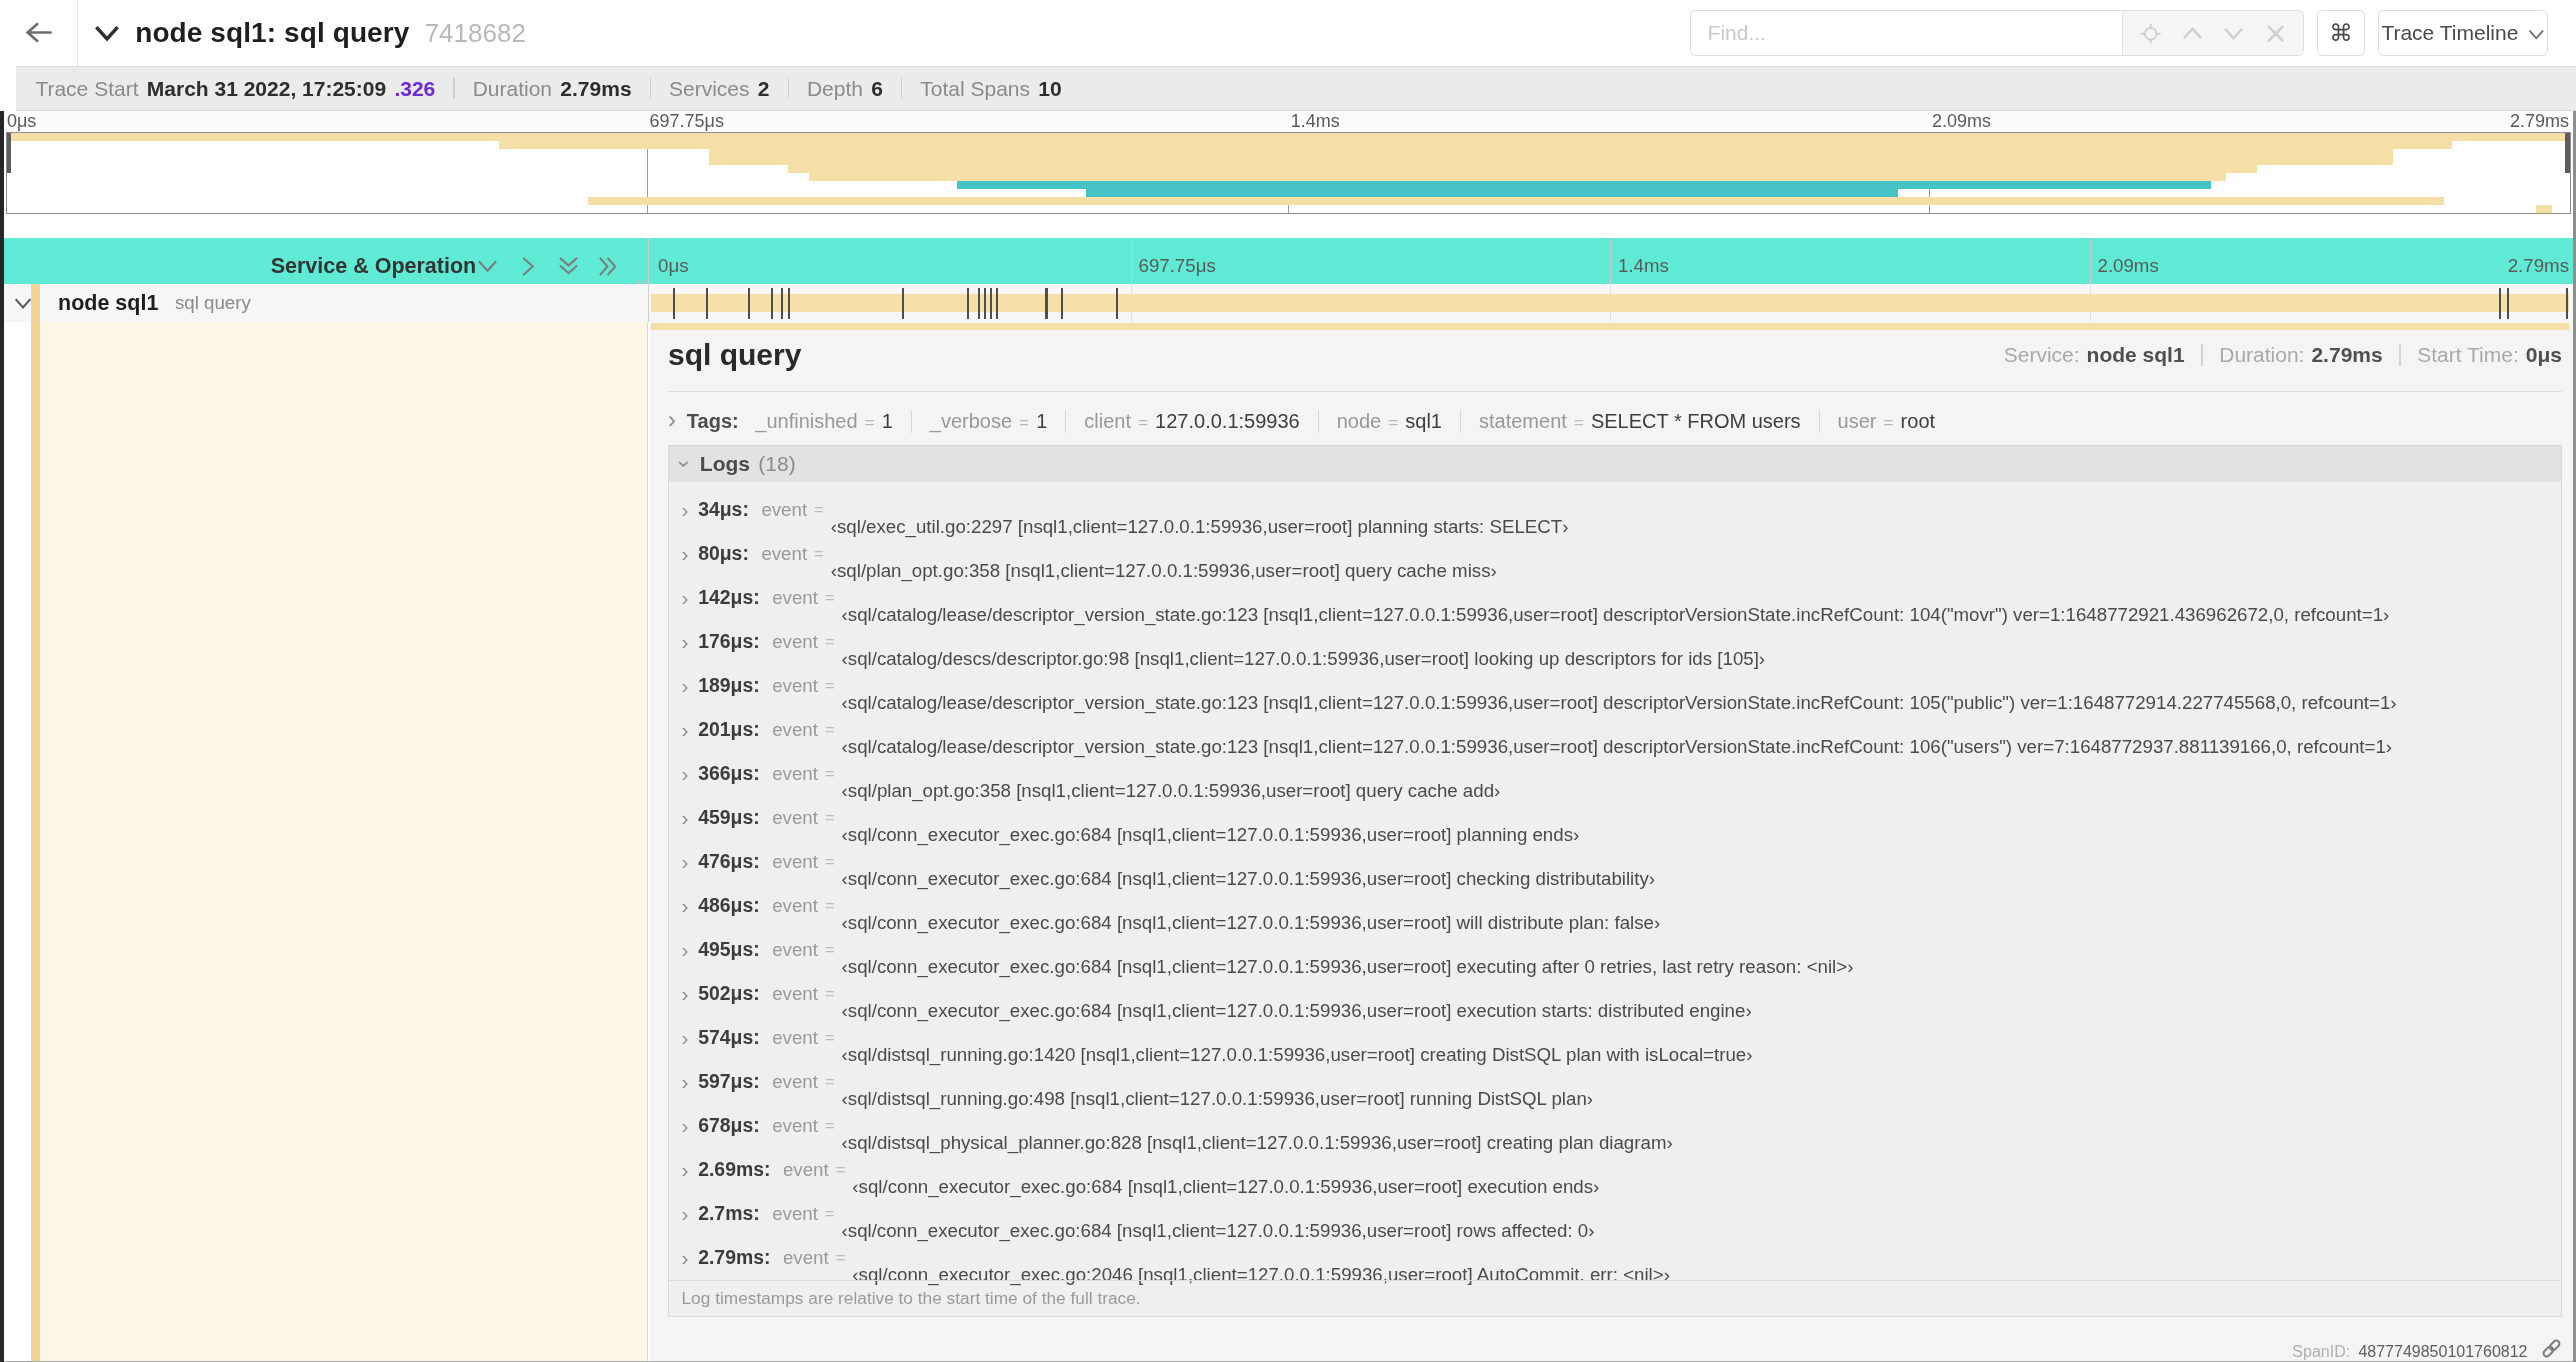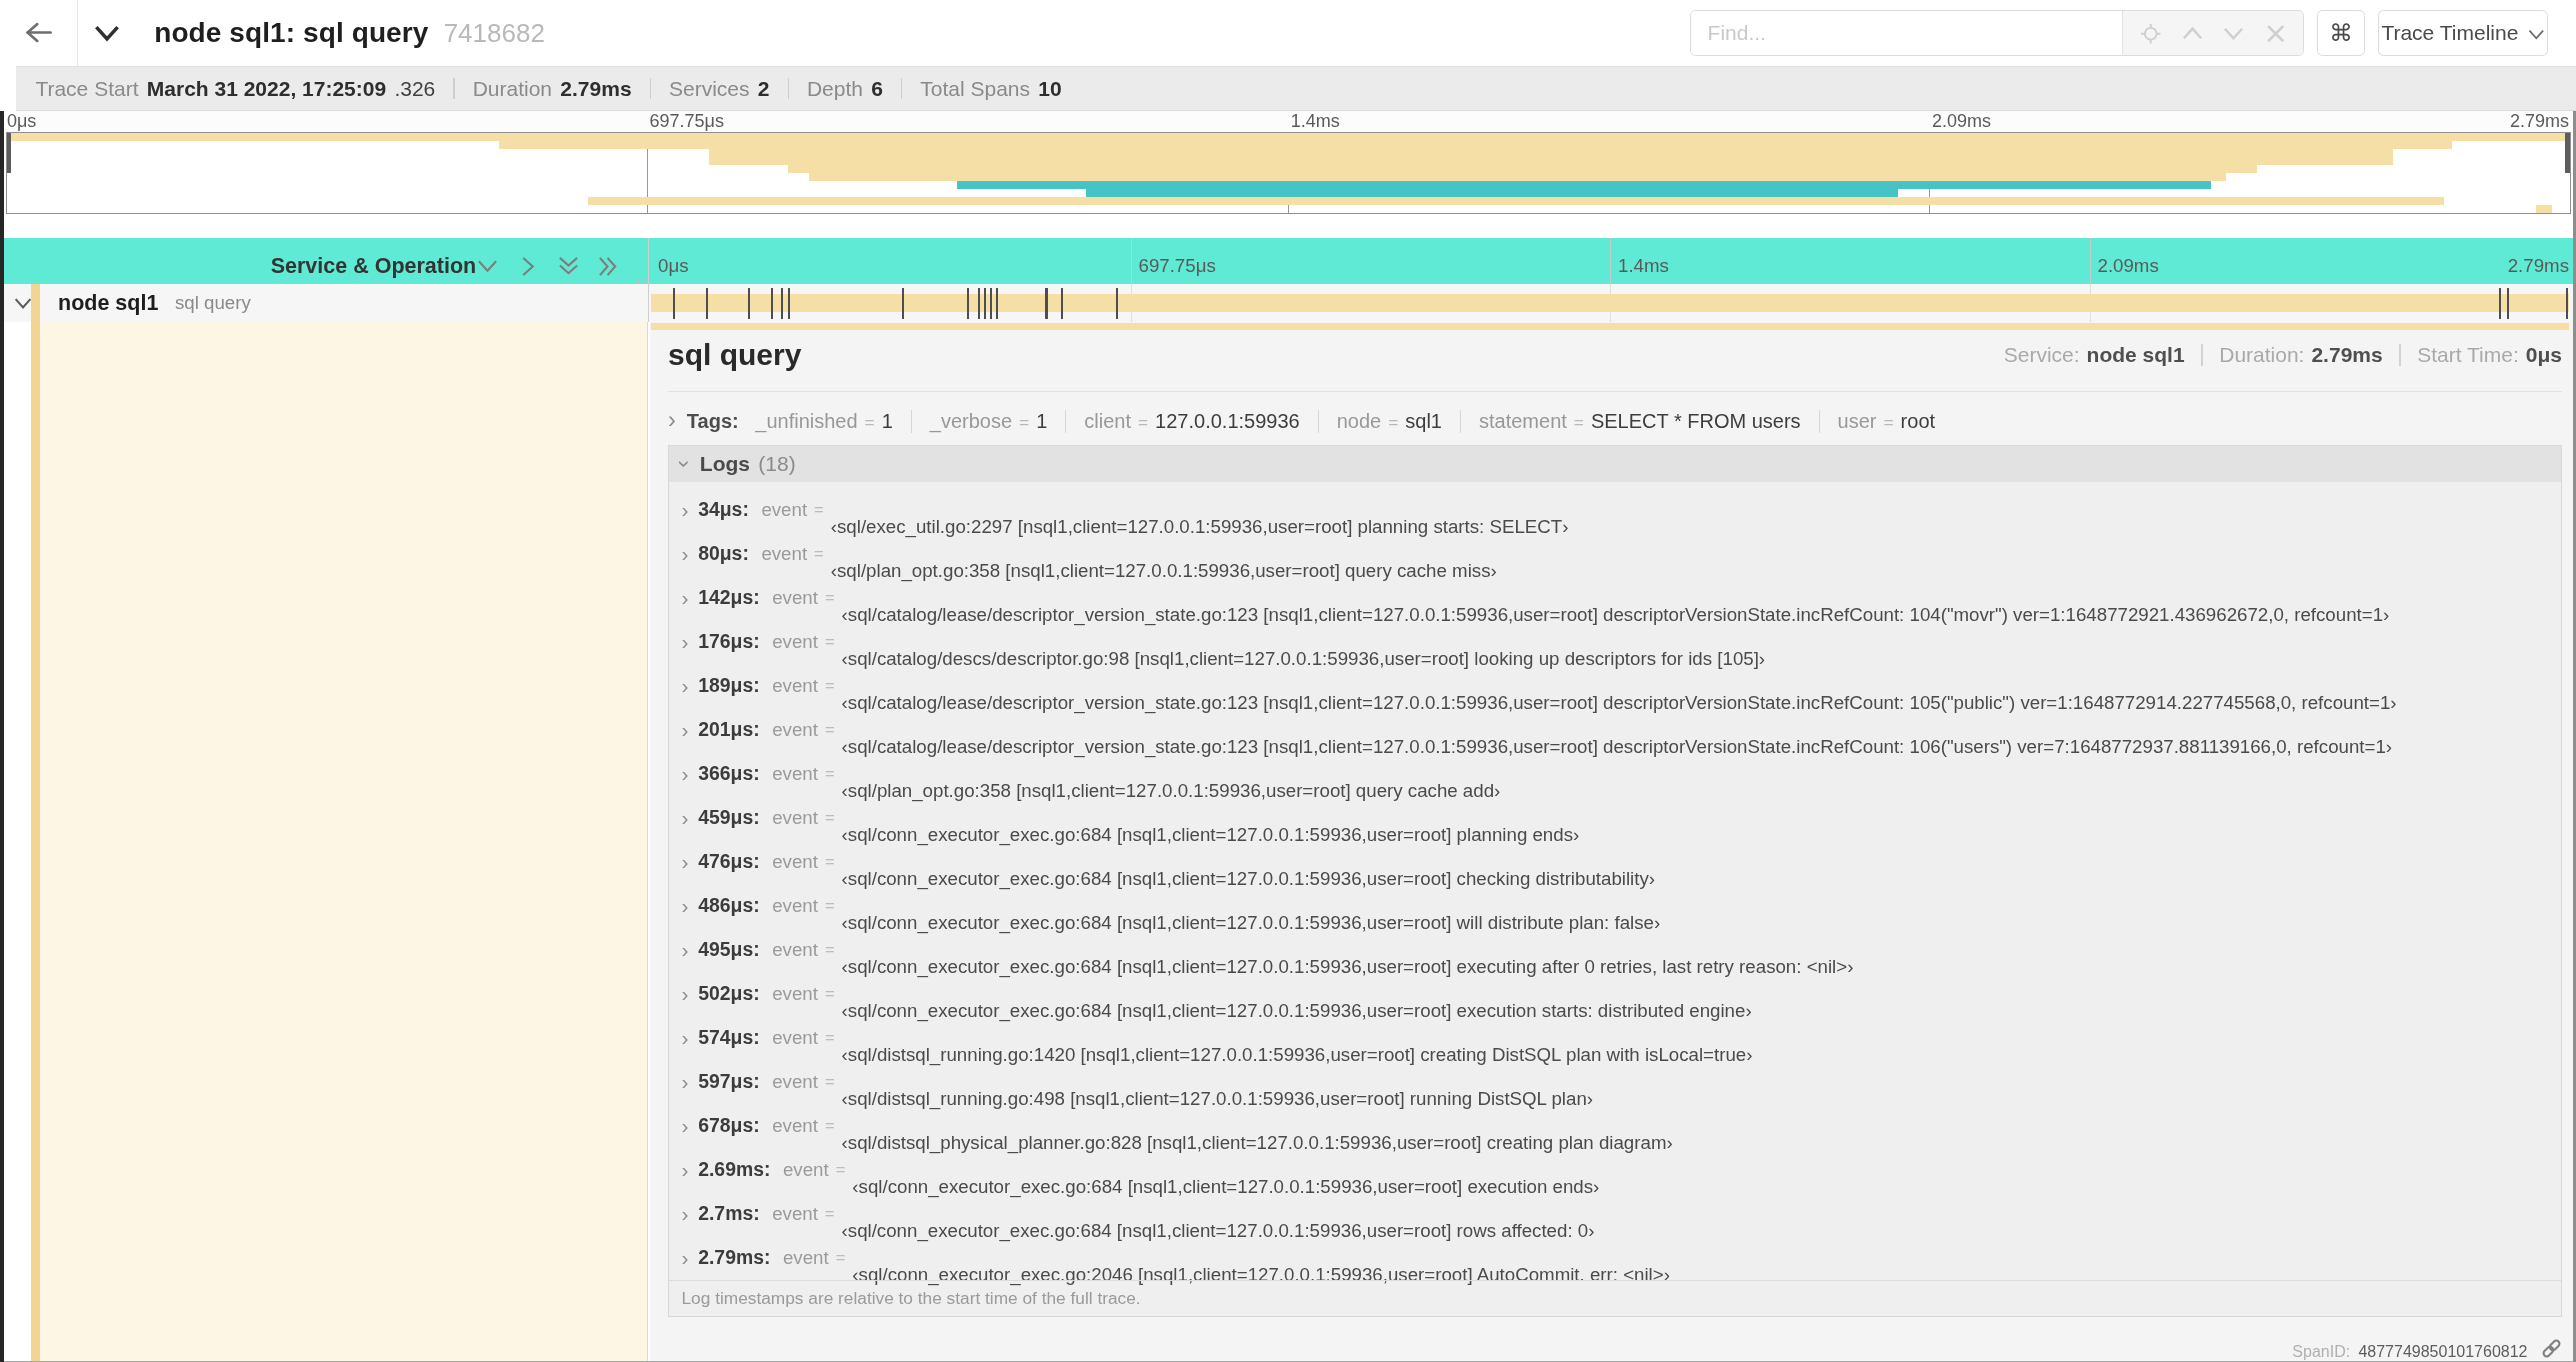--- a/index.html
+++ b/index.html
@@ -7,40 +7,40 @@
   body { font-family:"Liberation Sans", sans-serif; background:#fff; color:#2b2b2b; position:relative; }
   .app { position:absolute; inset:0; }
 
   
   .top-header { position:absolute; left:0; top:0; width:2576px; height:66px; background:#fff; }
   .back-btn { position:absolute; left:0; top:0; width:78px; height:66px; border-right:1.4px solid #e4e4e4; display:flex; align-items:center; justify-content:center; cursor:pointer; }
   .back-btn svg { stroke:#6e6e6e; }
   .title-wrap { position:absolute; left:94px; top:0; height:66px; display:flex; align-items:center; gap:15.2px; }
   .collapse-chevron { display:flex; align-items:center; }
   .collapse-chevron svg { stroke:#2f2f2f; }
-  h1.page-title { font-size:28px; font-weight:bold; color:#1f1f1f; letter-spacing:0.1px;margin-left:19px; }
+  h1.page-title { font-size:28px; font-weight:bold; color:#1f1f1f; letter-spacing:0.1px; }
   .trace-id { font-size:26px; color:#b9b9b9; font-weight:normal; }
   .header-right { position:absolute; right:28px; top:10.4px; height:46px; display:flex; align-items:stretch; gap:13px; }
   .find-group { display:flex; width:614px; border:1.4px solid #dcdcdc; border-radius:5.5px; overflow:hidden; background:#f7f7f7; }
   .find-group input { flex:1 1 auto; border:none; outline:none; background:#fff; font-size:21px; padding:0 16.6px; color:#444; font-family:"Liberation Sans",sans-serif; }
   .find-group input::placeholder { color:#c9c9c9; }
   .find-tools { display:flex; align-items:center; gap:5.5px; padding:0 9.7px; background:#f5f5f5; border-left:1.4px solid #e3e3e3; }
   .find-tools .tool { width:36px; height:36px; display:flex; align-items:center; justify-content:center; color:#cfcfcf; font-size:21px; }
   .hdr-btn { border:1.4px solid #dcdcdc; border-radius:5.5px; background:#fff; display:flex; align-items:center; justify-content:center; font-size:23.5px; color:#4a4a4a; cursor:pointer; font-family:"Liberation Sans",sans-serif; }
   .kbd-btn { width:48px; }
   .view-btn { width:170px; gap:9.7px; font-size:21px; }
   .view-btn svg { stroke:#6b6b6b; }
 
   
   .summary-bar { position:absolute; left:0; top:66px; width:2576px; height:45px; background:#ebebeb; border-top:0.7px solid #e0e0e0; border-bottom:0.7px solid #dadada; display:flex; align-items:center; padding-left:19.4px;margin-left:16px; }
   #summary-items { display:flex; align-items:center; font-size:21px; }
   .sum-item { display:flex; align-items:baseline; gap:8.3px; }
   .sum-item .lbl { color:#8a8a8a; }
   .sum-item .val { color:#2e2e2e; font-weight:bold; }
-  .sum-item .sfx { color:#404040; font-weight:normal;text-align:right; }
+  .sum-item .sfx { color:#6d28d9; font-weight:bold;text-align:right; }
   .sum-div { width:1.4px; height:21px; background:#cfcfcf; margin:0 18px; align-self:center; }
 
   
   .minimap { position:absolute; left:0; top:111px; width:2576px; height:104px; background:#fcfcfc; }
   .mm-labels { position:absolute; left:5.5px; right:5.5px; top:0; height:21px; font-size:18px; color:#5a5a5a; }
   .mm-label { position:absolute; top:0; white-space:nowrap; }
   .mm-canvas { position:absolute; left:5.5px; right:5.5px; top:21px; height:82px; background:#fff; border:1.4px solid #8f8f8f; cursor:col-resize; }
   .mm-grid { position:absolute; top:0; bottom:0; width:0.7px; background:#9a9a9a; }
   .mm-rows { position:absolute; inset:0; }
   .mm-row { position:absolute; left:0; right:0; height:10%; }

